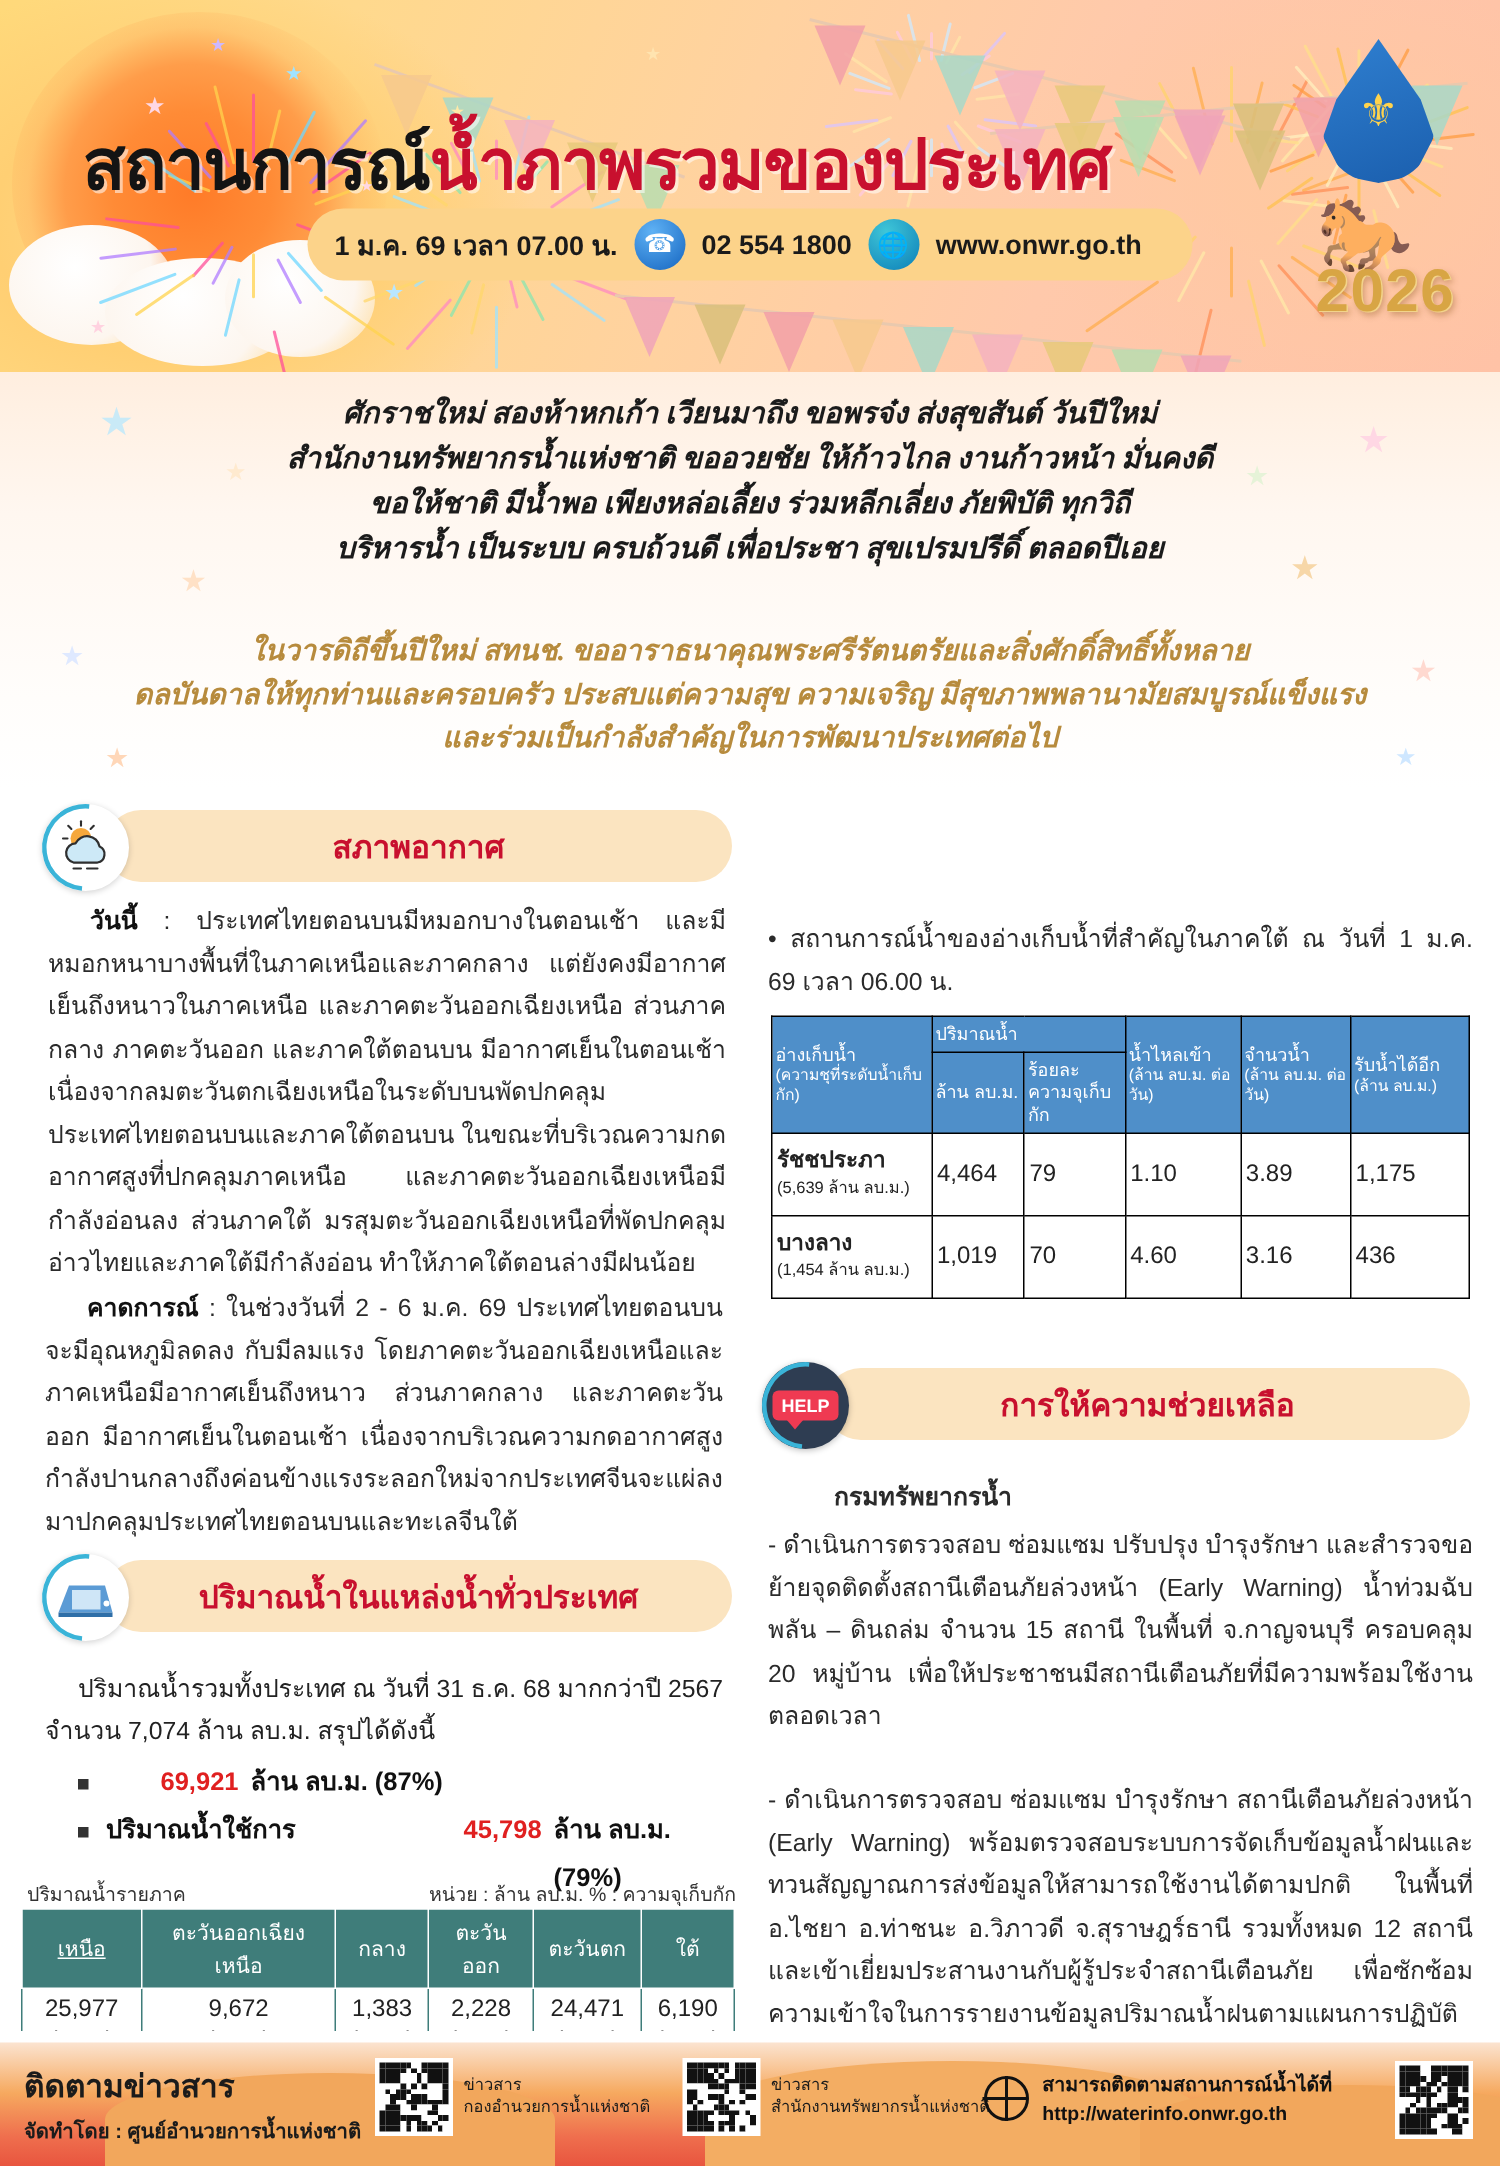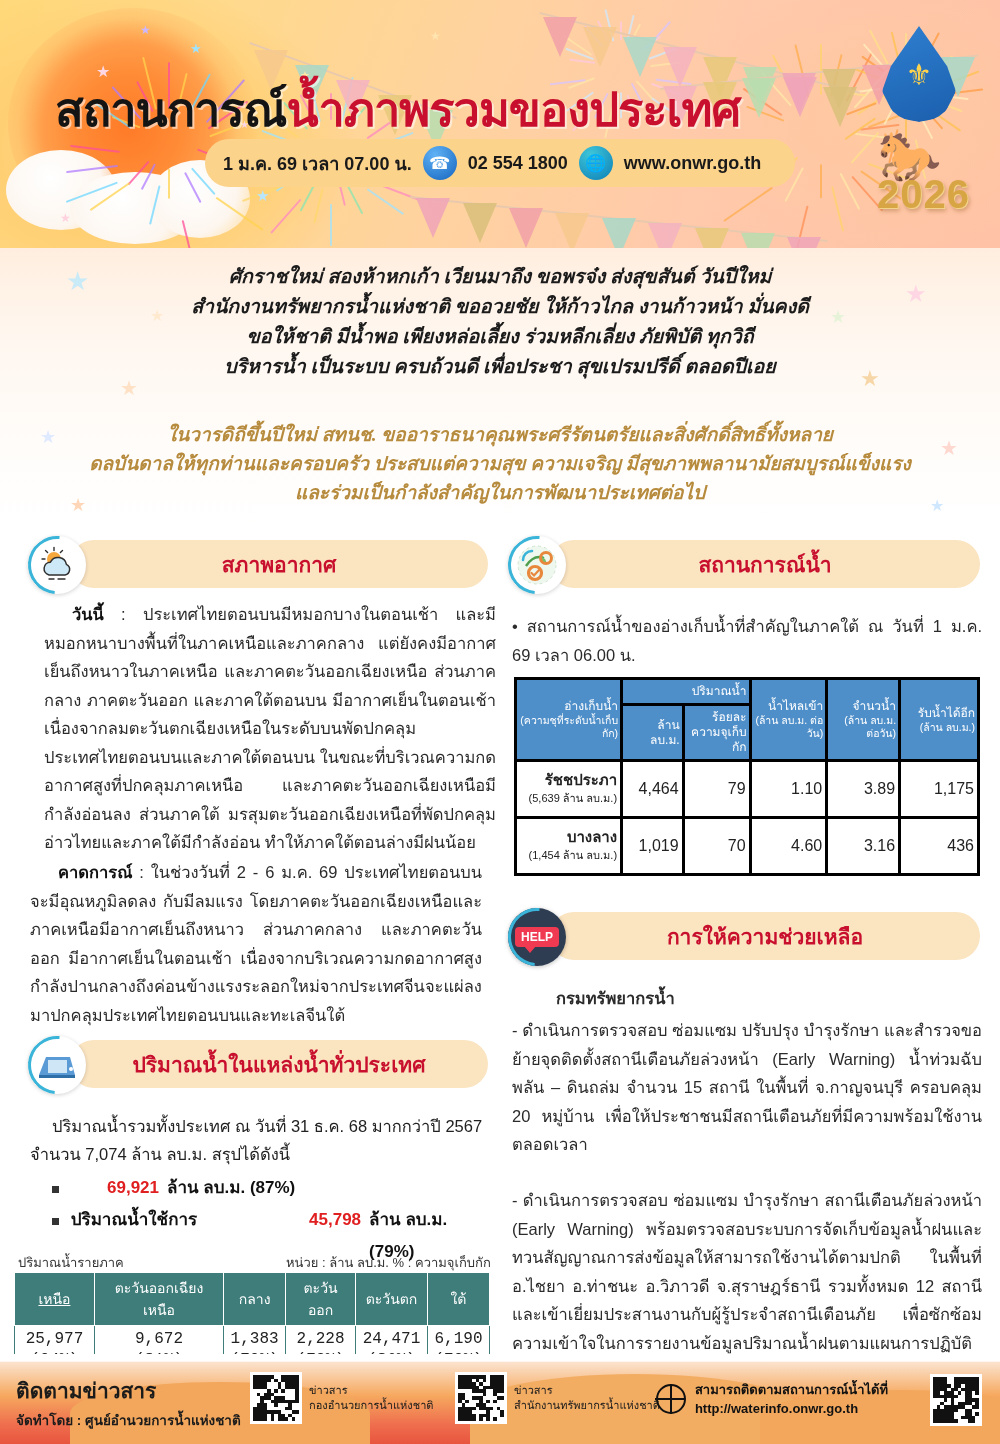--- a/index.html
+++ b/index.html
@@ -113,21 +113,21 @@
   
   .body-txt {
     position:absolute; font-size:16.5px; line-height:28.5px; color:#2b2b2b;
     text-align:justify; text-justify:inter-word;
   }
   .body-txt b { font-weight:bold; color:#111; }
   .indent { text-indent:28px; }
 
   
   .rtable { position:absolute; border-collapse:collapse; font-size:13px; }
-  .rtable th, .rtable td { border:3px solid #000000; text-align:right; }
+  .rtable th, .rtable td { border:1px solid #000000; text-align:left; }
   .rtable th {
     background:#4f8fc9; color:#ffffff; font-weight:normal; font-size:12px; line-height:15px; padding:4px 2px;
   }
   .rtable td { background:#fff; color:#222; font-size:16px; padding:8px 3px; }
   .rtable td.namecell { font-size:15px; font-weight:bold; line-height:19px; }
   .rtable td.namecell small { font-size:11px; font-weight:normal; display:block; }
 
   
   .vol-line { position:absolute; font-size:16.5px; line-height:28px; color:#222; }
   .bullets { position:absolute; font-size:17px; line-height:32px; color:#111; }
@@ -142,21 +142,21 @@
   
   .regtable { position:absolute; border-collapse:collapse; }
   .regtable th {
     background:#3f7d7a; color:#fff; font-size:14px; font-weight:normal;
     border:1px solid #ffffff; padding:4px 6px; text-align:center;
   }
   .regtable td {
     background:#fff; color:#222; font-size:16px; border:1px solid #3f7d7a;
     padding:3px 6px; text-align:center; line-height:21px;
   }
-  .regtable td span { display:block;font-family:Liberation Mono, monospace; }
+  .regtable td span { display:block; }
 
   
   .help-badge {
     position:absolute; left:0; top:-4px; width:58px;height:58px;border-radius:50%;
     background:#2e3d52; display:flex;align-items:center;justify-content:center;
     box-shadow:0 1px 4px rgba(0,0,0,.25); z-index:3;
   }
   .help-badge .tag {
     background:#ef3a52; color:#fff; font-size:12px; font-weight:bold;
     padding:3px 6px; border-radius:4px; position:relative;
@@ -448,44 +448,27 @@
         <path d="M12 30 a6.5 6.5 0 0 1 1.4-12.8 a8.5 8.5 0 0 1 16 2.2 a5.6 5.6 0 0 1 -1.4 10.6 z" fill="#cde9f7" stroke="#2f2f2f" stroke-width="1.5" stroke-linejoin="round"></path>
         <g stroke="#2f2f2f" stroke-width="1.4" stroke-linecap="round">
           <line x1="12" y1="34" x2="17" y2="34"></line>
           <line x1="21" y1="34" x2="28" y2="34"></line>
         </g>
       </svg>
     </div>
     <div class="ring"></div>
   </div>
 
-  <div class="body-txt indent" style="left:44px; top:600px; width:452px;">
+  <div class="body-txt indent" style="left:32px; top:600px; width:452px;">
     <b>วันนี้</b><span> : ประเทศไทยตอนบนมีหมอกบางในตอนเช้า และมีหมอกหนาบางพื้นที่ในภาคเหนือและภาคกลาง แต่ยังคงมีอากาศเย็นถึงหนาวในภาคเหนือ และภาคตะวันออกเฉียงเหนือ ส่วนภาคกลาง ภาคตะวันออก และภาคใต้ตอนบน มีอากาศเย็นในตอนเช้า เนื่องจากลมตะวันตกเฉียงเหนือในระดับบนพัดปกคลุมประเทศไทยตอนบนและภาคใต้ตอนบน ในขณะที่บริเวณความกดอากาศสูงที่ปกคลุมภาคเหนือ และภาคตะวันออกเฉียงเหนือมีกำลังอ่อนลง ส่วนภาคใต้ มรสุมตะวันออกเฉียงเหนือที่พัดปกคลุมอ่าวไทยและภาคใต้มีกำลังอ่อน ทำให้ภาคใต้ตอนล่างมีฝนน้อย</span>
   </div>
   <div class="body-txt indent" style="left:30px; top:858px; width:452px;">
     <b>คาดการณ์</b><span> : ในช่วงวันที่ 2 - 6 ม.ค. 69 ประเทศไทยตอนบนจะมีอุณหภูมิลดลง กับมีลมแรง โดยภาคตะวันออกเฉียงเหนือและภาคเหนือมีอากาศเย็นถึงหนาว ส่วนภาคกลาง และภาคตะวันออก มีอากาศเย็นในตอนเช้า เนื่องจากบริเวณความกดอากาศสูงกำลังปานกลางถึงค่อนข้างแรงระลอกใหม่จากประเทศจีนจะแผ่ลงมาปกคลุมประเทศไทยตอนบนและทะเลจีนใต้</span>
   </div>
 
-  <div class="sec" style="left:508px; top:540px; width:472px; height:52px;">
-    <div class="sec-bar" style="width:430px;">
-      <span>สถานการณ์น้ำ</span>
-    </div>
-    <div class="sec-icon">
-      <svg width="42" height="42" viewBox="0 0 42 42" aria-hidden="true">
-        <circle cx="21" cy="21" r="19" fill="#eef8ee" stroke="#cfe3d2" stroke-width="1" stroke-dasharray="3 3"></circle>
-        <path d="M10 22 q8 -12 18 -8" stroke="#4f9e4f" stroke-width="2.4" fill="none"></path>
-        <path d="M26 13 q5 2 4 7 q-6 1 -4 -7z" fill="#79bf6b"></path>
-        <circle cx="30" cy="14" r="5.5" fill="none" stroke="#e8883c" stroke-width="3"></circle>
-        <circle cx="19" cy="29" r="6.5" fill="none" stroke="#e8883c" stroke-width="3.2"></circle>
-        <path d="M15.5 29 l2.5 2.5 l5 -5.5" stroke="#e8883c" stroke-width="2.2" fill="none" stroke-linecap="round"></path>
-        <path d="M7 16 a9 9 0 0 1 9 -9" stroke="#3ab4d8" stroke-width="2.6" fill="none" stroke-linecap="round"></path>
-      </svg>
-    </div>
-    <div class="ring"></div>
-  </div>
 
   <div class="body-txt" style="left:512px; top:612px; width:470px;">• สถานการณ์น้ำของอ่างเก็บน้ำที่สำคัญในภาคใต้ ณ วันที่ 1 ม.ค. 69 เวลา 06.00 น.</div>
 
   <table class="rtable" style="left:514px; top:677px; width:466px;">
     <thead>
       <tr>
         <th rowspan="2" style="width:108px;">
           <div>อ่างเก็บน้ำ</div>
           <div style="font-size:10.5px;line-height:13px;">(ความชุที่ระดับน้ำเก็บกัก)</div>
         </th>

